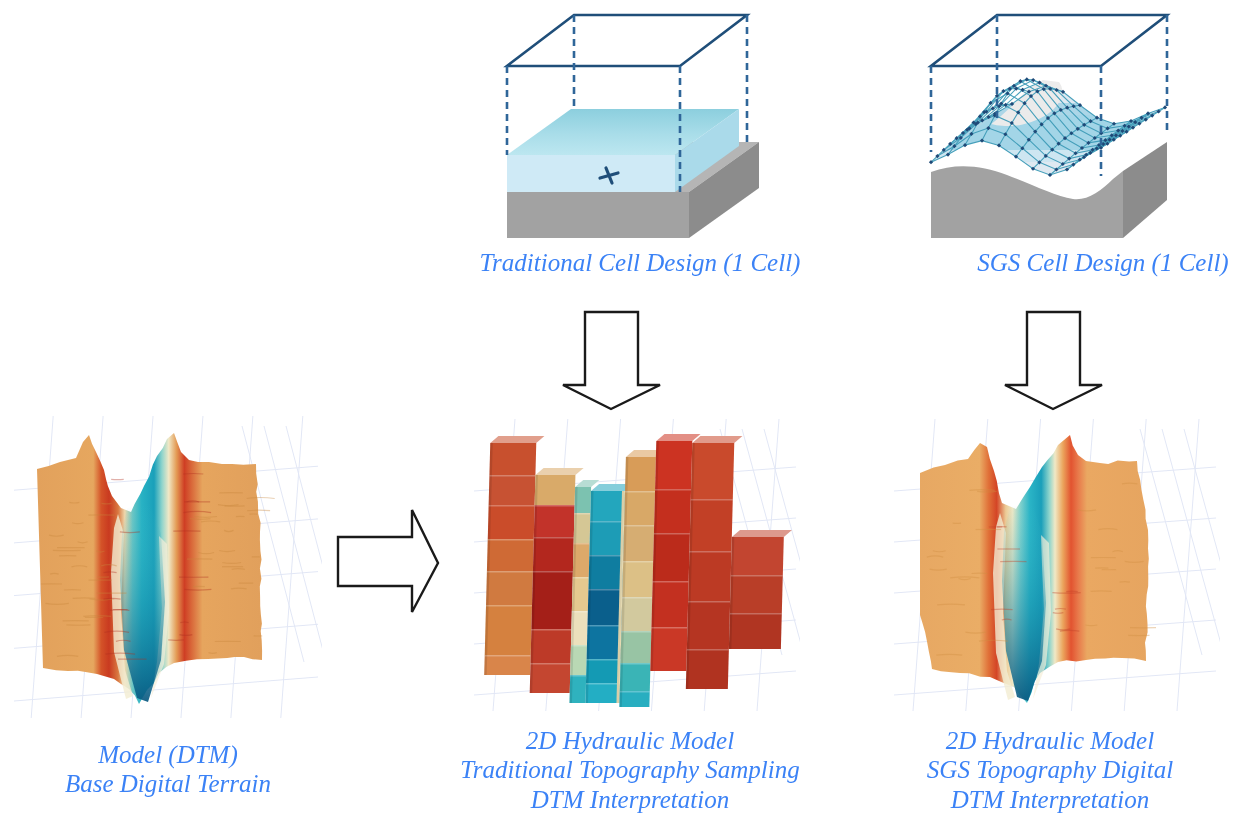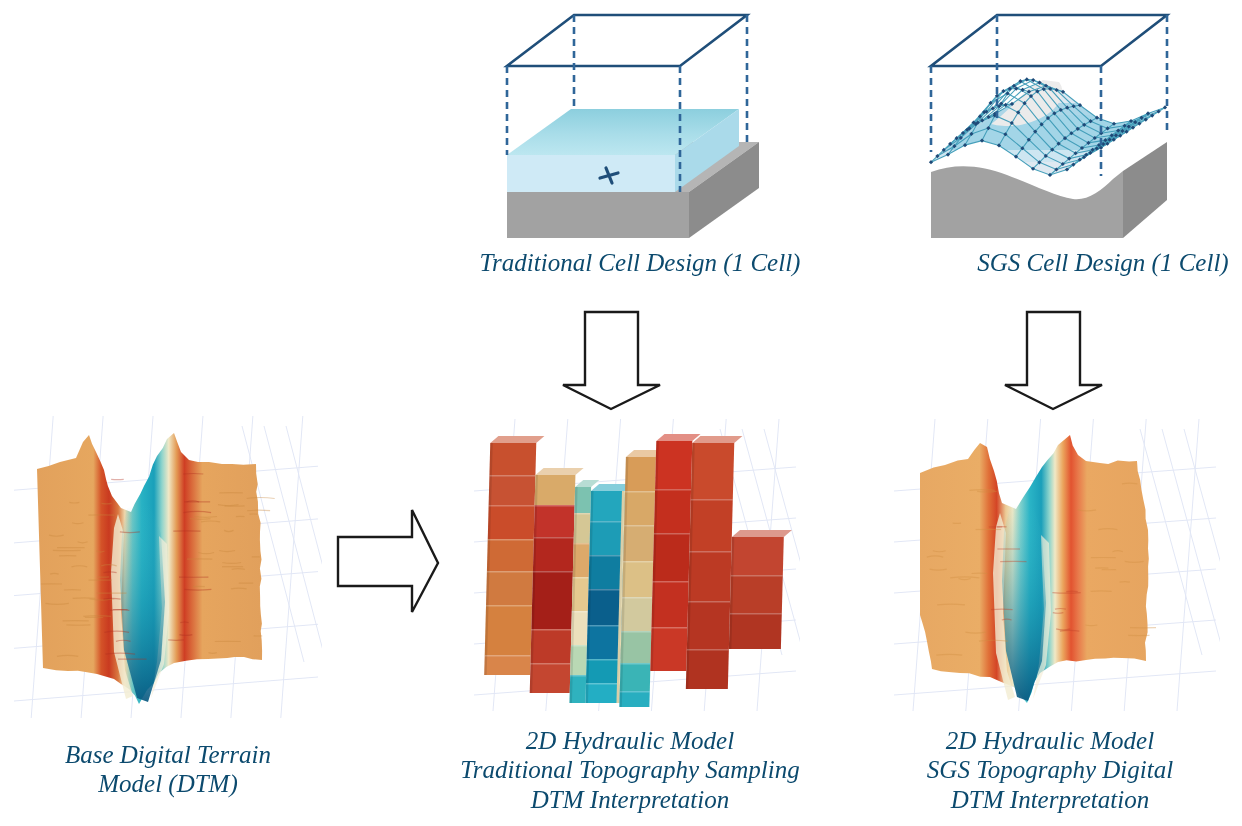--- a/index.html
+++ b/index.html
@@ -1,19 +1,19 @@
 <!DOCTYPE html>
 <html style="--navy: #1f4e79; --dash: #2f6699; --meshLine: #3f9cb8; --meshDot: #1f4a78; --waterTopBack: #8ccfde; --waterTopMid: #a9dde9; --waterTopFront: #bce7f0; --waterFront: #cfeaf6; --waterSide: #aadaea; --grayTop: #b5b5b5; --grayFront: #a2a2a2; --graySide: #8c8c8c; --sheet: #dfe9f1; --hump: #ebebeb; --waterPlane: rgba(124,198,222,0.52); --waterPlane2: rgba(189,227,241,0.5); --arrow: #1a1a1a; --grid: #dde3f4; --marker: #1f4e79;"><head>
 <meta charset="utf-8">
 <style>
   html,body{margin:0;padding:0;background:#ffffff;}
   #canvas{position:relative;width:1242px;height:826px;background:#ffffff;overflow:hidden;
           font-family:"Liberation Serif", serif;}
   .abs{position:absolute;}
-  .cap{position:absolute;font-style:italic;font-size:25px;line-height:1.17;color:#0c4a6e;text-align:center;}
+  .cap{position:absolute;font-style:italic;font-size:25px;line-height:1.17;color:#3b82f6;text-align:center;}
   .wire{fill:none;stroke:var(--navy,#1f4e79);stroke-width:2.6;stroke-linejoin:miter;}
   .dash{stroke:var(--dash,#2f6699);stroke-width:2.6;stroke-dasharray:7 5;fill:none;}
   .f-graytop{fill:var(--grayTop,#b5b5b5);}
   .f-grayfront{fill:var(--grayFront,#a2a2a2);}
   .f-grayside{fill:var(--graySide,#8c8c8c);}
   .f-wfront{fill:var(--waterFront,#cfeaf6);}
   .f-wside{fill:var(--waterSide,#aadaea);}
   .st-wback{stop-color:var(--waterTopBack,#8ccfde);}
   .st-wmid{stop-color:var(--waterTopMid,#a9dde9);}
   .st-wfront{stop-color:var(--waterTopFront,#bce7f0);}
@@ -557,22 +557,22 @@
         <path d="M165.0,194.1 q5.4,-1.2 10.8,0" stroke="#c04028" opacity="0.38"></path>
         <path d="M176.3,176.7 q5.7,-1.3 11.4,0" stroke="#c04028" opacity="0.38"></path>
         <path d="M162.8,197.6 q5.3,1.3 10.6,0" stroke="#c04028" opacity="0.38"></path>
         <path d="M170.0,216.1 q9.6,-1.4 19.3,0" stroke="#c04028" opacity="0.38"></path>
       </g>
     </svg>
 
   <div class="cap" id="cap-trad-cell" style="left:430px;top:248px;width:420px">Traditional Cell Design (1 Cell)</div>
   <div class="cap" id="cap-sgs-cell" style="left:928px;top:248px;width:350px">SGS Cell Design (1 Cell)</div>
   <div class="cap" id="cap-dtm" style="left:18px;top:740px;width:300px">
+    <div>Model (DTM)</div>
     <div>Base Digital Terrain</div>
-    <div>Model (DTM)</div>
   </div>
   <div class="cap" id="cap-mid" style="left:430px;top:726px;width:400px">
     <div>2D Hydraulic Model</div>
     <div>Traditional Topography Sampling</div>
     <div>DTM Interpretation</div>
   </div>
   <div class="cap" id="cap-sgsm" style="left:875px;top:726px;width:350px">
     <div>2D Hydraulic Model</div>
     <div>SGS Topography Digital</div>
     <div>DTM Interpretation</div>

